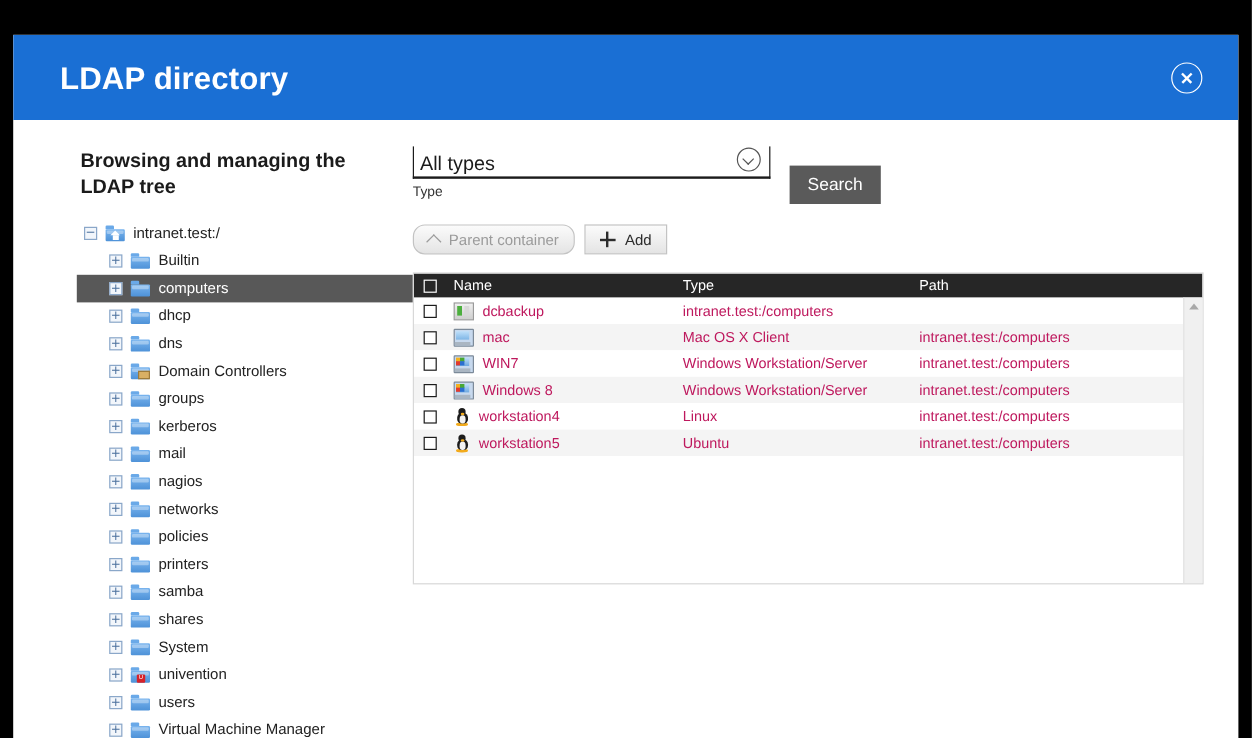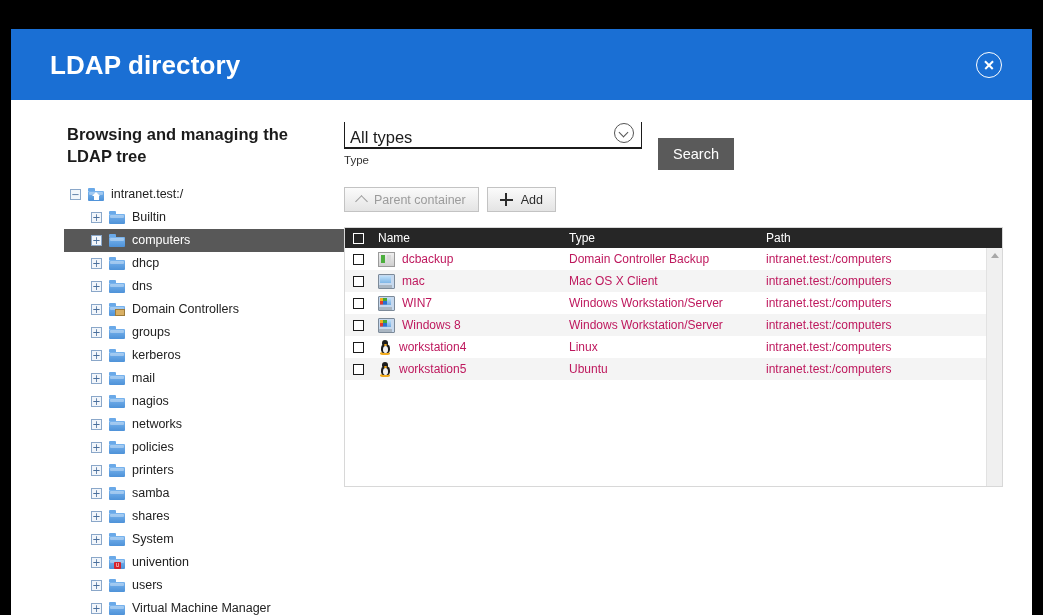--- a/index.html
+++ b/index.html
@@ -252,21 +252,21 @@
     height: 25px;
     padding: 0 12px;
     background: linear-gradient(#fbfbfb, #e4e4e4);
     border: 1px solid #c3c3c3;
     font-size: 12.5px;
     color: #2c2c2c;
     cursor: pointer;
     box-sizing: border-box;
     font-family: "Liberation Sans", sans-serif;
   }
-  .btn.disabled { color: #9b9b9b; }
+  .btn.disabled { color: #9b9b9b; border-radius: 10px; }
   .chevron-up {
     display: inline-block;
     width: 8px; height: 8px;
     border-top: 1.6px solid currentColor;
     border-left: 1.6px solid currentColor;
     transform: rotate(45deg);
     position: relative;
     top: 2px;
   }
   .plus-icon {
@@ -647,21 +647,20 @@
           <span class="col-type">Type</span>
           <span class="col-path">Path</span>
         </div>
         <div class="grid-body" id="grid-body">
             <div class="grid-row odd">
               <span class="chk"></span>
               <span class="col-name">
                 <span class="row-icon ic-server"></span>
                 <span>dcbackup</span>
               </span>
-              <span class="col-type">Domain Controller Backup</span>
               <span class="col-path">intranet.test:/computers</span>
             </div>
             <div class="grid-row even">
               <span class="chk"></span>
               <span class="col-name">
                 <span class="row-icon ic-monitor">
                   <span class="screen"></span>
                   <span class="stand"></span>
                 </span>
                 <span>mac</span>

